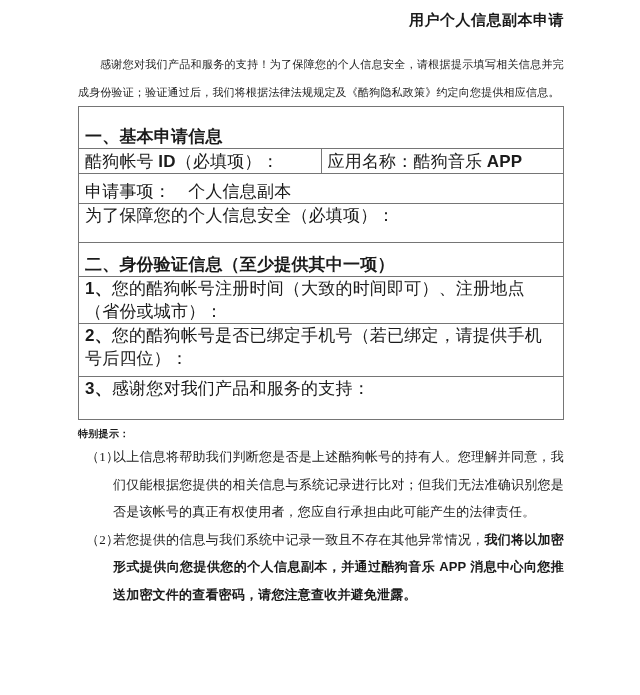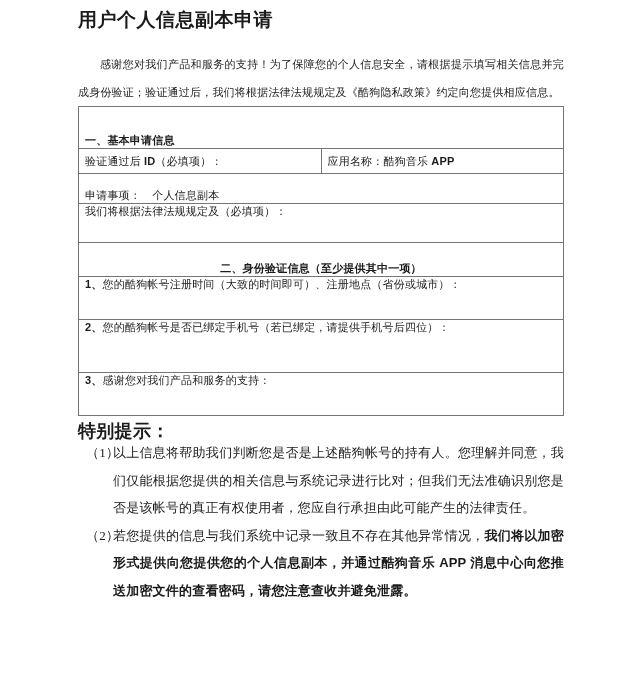--- a/index.html
+++ b/index.html
@@ -7,52 +7,52 @@
     width:640px; height:695px; overflow:hidden;
     background:#ffffff;
     font-family:"Liberation Serif", serif;
     color:#1b1b1b;
     -webkit-font-smoothing:antialiased;
   }
   .page { padding:10px 76px 0 78px; }
 
   
   .doc-title {
-    margin:0; font-size:19px; line-height:20px;
-    font-weight:bold; text-align:left;
+    margin:0; font-size:15px; line-height:20px;
+    font-weight:bold; text-align:right;
     font-family:"Liberation Sans", sans-serif;
     letter-spacing:0.5px;
   }
 
   
   .intro {
     margin:21px 0 0 0;
     font-size:11px; line-height:27.5px;
     text-align:justify; text-indent:2em;
     letter-spacing:0.2px;
   }
 
   
   table.form {
     width:486px; border-collapse:collapse; table-layout:fixed;
-    margin-top:0; font-size:11px;
+    margin-top:0; font-size:17px;
   }
   table.form td {
     border:1px solid #757575;
     box-sizing:border-box;
     padding:0 6px;
     letter-spacing:0.2px;
     overflow:hidden;
   }
   .col-left  { width:291px; }
   .r-sec1 td { height:42px; vertical-align:bottom; padding-bottom:5px; }
   .r-id   td { height:25px; vertical-align:middle; }
   .r-item td { height:30px; vertical-align:bottom; padding-bottom:5px; }
   .r-mail td { height:39px; vertical-align:top; padding-top:6px; }
-  .r-sec2 td { height:34px; vertical-align:bottom; padding-bottom:5px;text-align:center; }
+  .r-sec2 td { height:34px; vertical-align:bottom; padding-bottom:5px; }
   .r-q1  td  { height:43px; vertical-align:top; padding-top:8px; }
   .r-q2  td  { height:53px; vertical-align:top; padding-top:12px; }
   .r-q3  td  { height:43px; vertical-align:top; padding-top:11px; }
   .r-q4  td  { height:57px; vertical-align:top; padding-top:6px; line-height:17px; }
 
   .sec-head {
     font-weight:bold;
     font-family:"Liberation Sans", sans-serif;
     letter-spacing:0.3px;
   }
@@ -63,22 +63,22 @@
     font-family:"Liberation Sans", sans-serif;
   }
   .lat {
     font-weight:bold;
     font-family:"Liberation Sans", sans-serif;
   }
 
   
   .notes { margin-top:7px; }
   .notes-heading {
-    font-size:18px; line-height:16px; font-weight:bold;
-    font-family:Liberation Serif, serif;
+    font-size:10px; line-height:16px; font-weight:bold;
+    font-family:Liberation Mono, monospace;
     letter-spacing:0.3px;
   }
   .note-item {
     position:relative; padding-left:35px;
     font-size:13px; line-height:27.5px;
     text-align:justify; letter-spacing:0.2px;
   }
   .note-item .num { position:absolute; left:8px; top:0; }
 </style>
 </head>
@@ -89,28 +89,28 @@
   <h1 class="doc-title">用户个人信息副本申请</h1>
 
   <p class="intro">感谢您对我们产品和服务的支持！为了保障您的个人信息安全，请根据提示填写相关信息并完成身份验证；验证通过后，我们将根据法律法规规定及《酷狗隐私政策》约定向您提供相应信息。</p>
 
   <table class="form">
     <tbody>
         <tr class="r-sec1">
       <td colspan="2" class="sec-head">一、基本申请信息</td>
     </tr>
     <tr class="r-id">
-      <td class="col-left"><span>验证通过后 </span><span class="b lat">ID</span><span>（必填项）：</span></td>
+      <td class="col-left"><span>酷狗帐号 </span><span class="b lat">ID</span><span>（必填项）：</span></td>
       <td><span>应用名称：酷狗音乐 </span><span class="b lat">APP</span></td>
     </tr>
     <tr class="r-item">
       <td colspan="2">申请事项：　个人信息副本</td>
     </tr>
     <tr class="r-mail">
-      <td colspan="2">我们将根据法律法规规定及（必填项）：</td>
+      <td colspan="2">为了保障您的个人信息安全（必填项）：</td>
     </tr>
     <tr class="r-sec2">
       <td colspan="2" class="sec-head">二、身份验证信息（至少提供其中一项）</td>
     </tr>
     <tr class="r-q1">
       <td colspan="2"><span class="b">1、</span><span>您的酷狗帐号注册时间（大致的时间即可）、注册地点（省份或城市）：</span></td>
     </tr>
     <tr class="r-q2">
       <td colspan="2"><span class="b">2、</span><span>您的酷狗帐号是否已绑定手机号（若已绑定，请提供手机号后四位）：</span></td>
     </tr>

